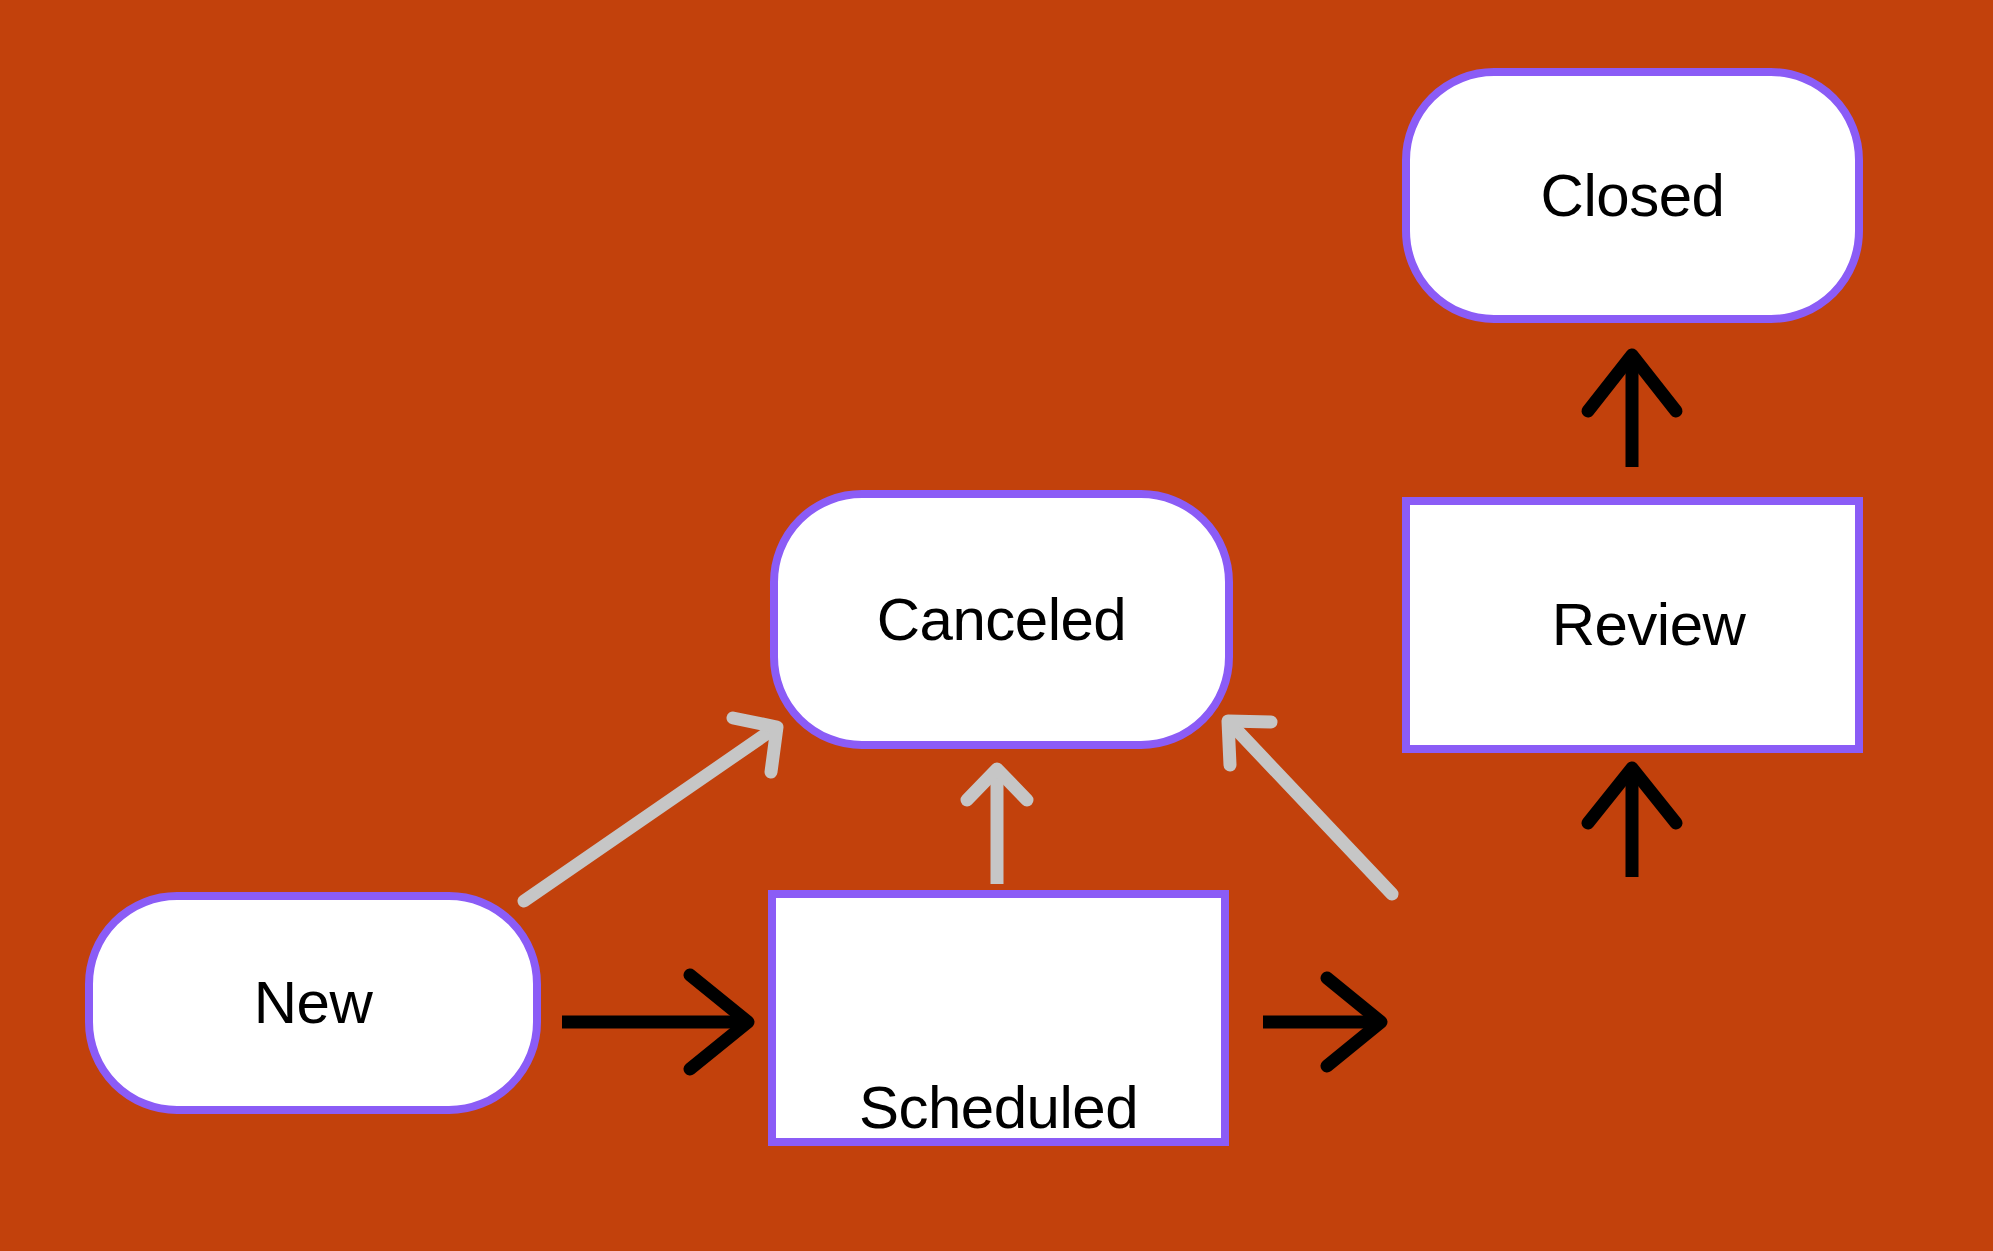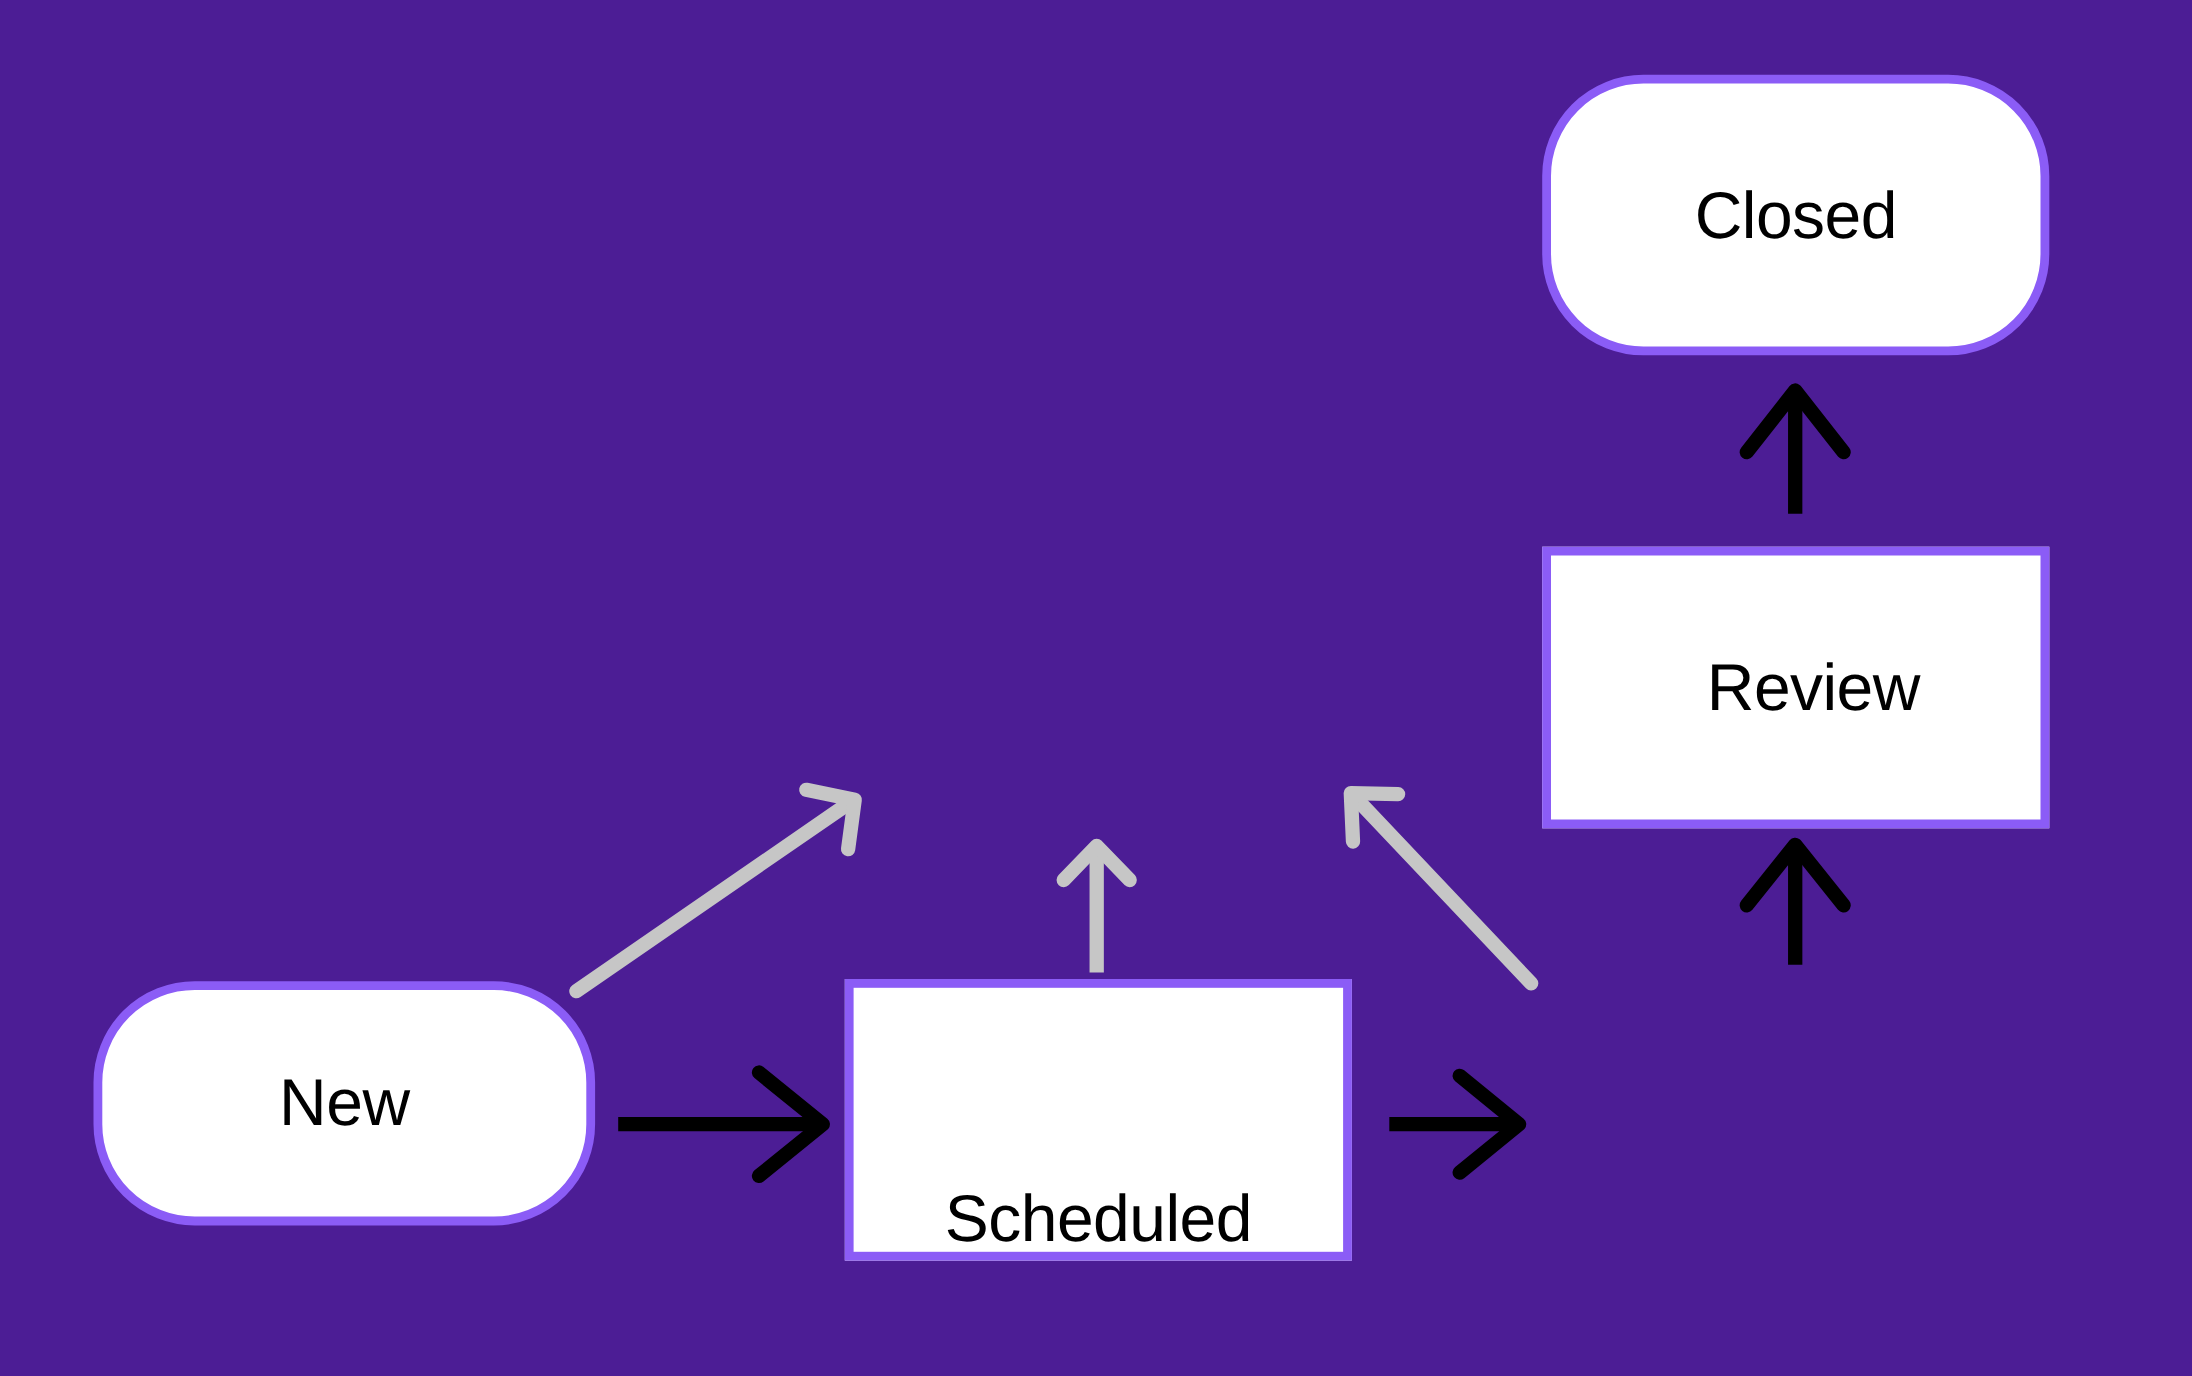--- a/index.html
+++ b/index.html
@@ -8,21 +8,21 @@
     padding: 0;
     background: #ffffff;
   }
   body {
     font-family: "Liberation Sans", sans-serif;
   }
   #canvas {
     position: relative;
     width: 1993px;
     height: 1251px;
-    background: #4c1d95;
+    background: #c2410c;
     overflow: hidden;
   }
   #edge-layer {
     position: absolute;
     left: 0;
     top: 0;
     width: 1993px;
     height: 1251px;
     pointer-events: none;
   }
@@ -91,20 +91,23 @@
     <g>
       <line x1="1392" y1="894" x2="1232" y2="725" stroke="#C6C6C6" stroke-width="13" stroke-linecap="round"></line>
       <polyline points="1271,722 1228,721 1230,765" fill="none" stroke="#C6C6C6" stroke-width="13" stroke-linecap="round" stroke-linejoin="round"></polyline>
     </g>
   </svg>
 
   <div class="node" id="node-closed" style="border-width:8px; border-color:#8B5CF6; border-radius:92px;">
     <span class="node-label">Closed</span>
   </div>
 
+  <div class="node" id="node-canceled" style="border-width:8px; border-color:#8B5CF6; border-radius:92px;">
+    <span class="node-label">Canceled</span>
+  </div>
 
   <div class="node" id="node-review" style="border-width:8px; border-color:#8B5CF6; border-radius:0;">
     <span class="node-label">Review</span>
   </div>
 
   <div class="node" id="node-new" style="border-width:8px; border-color:#8B5CF6; border-radius:92px;">
     <span class="node-label">New</span>
   </div>
 
   <div class="node" id="node-scheduled" style="border-width:8px; border-color:#8B5CF6; border-radius:0;">

